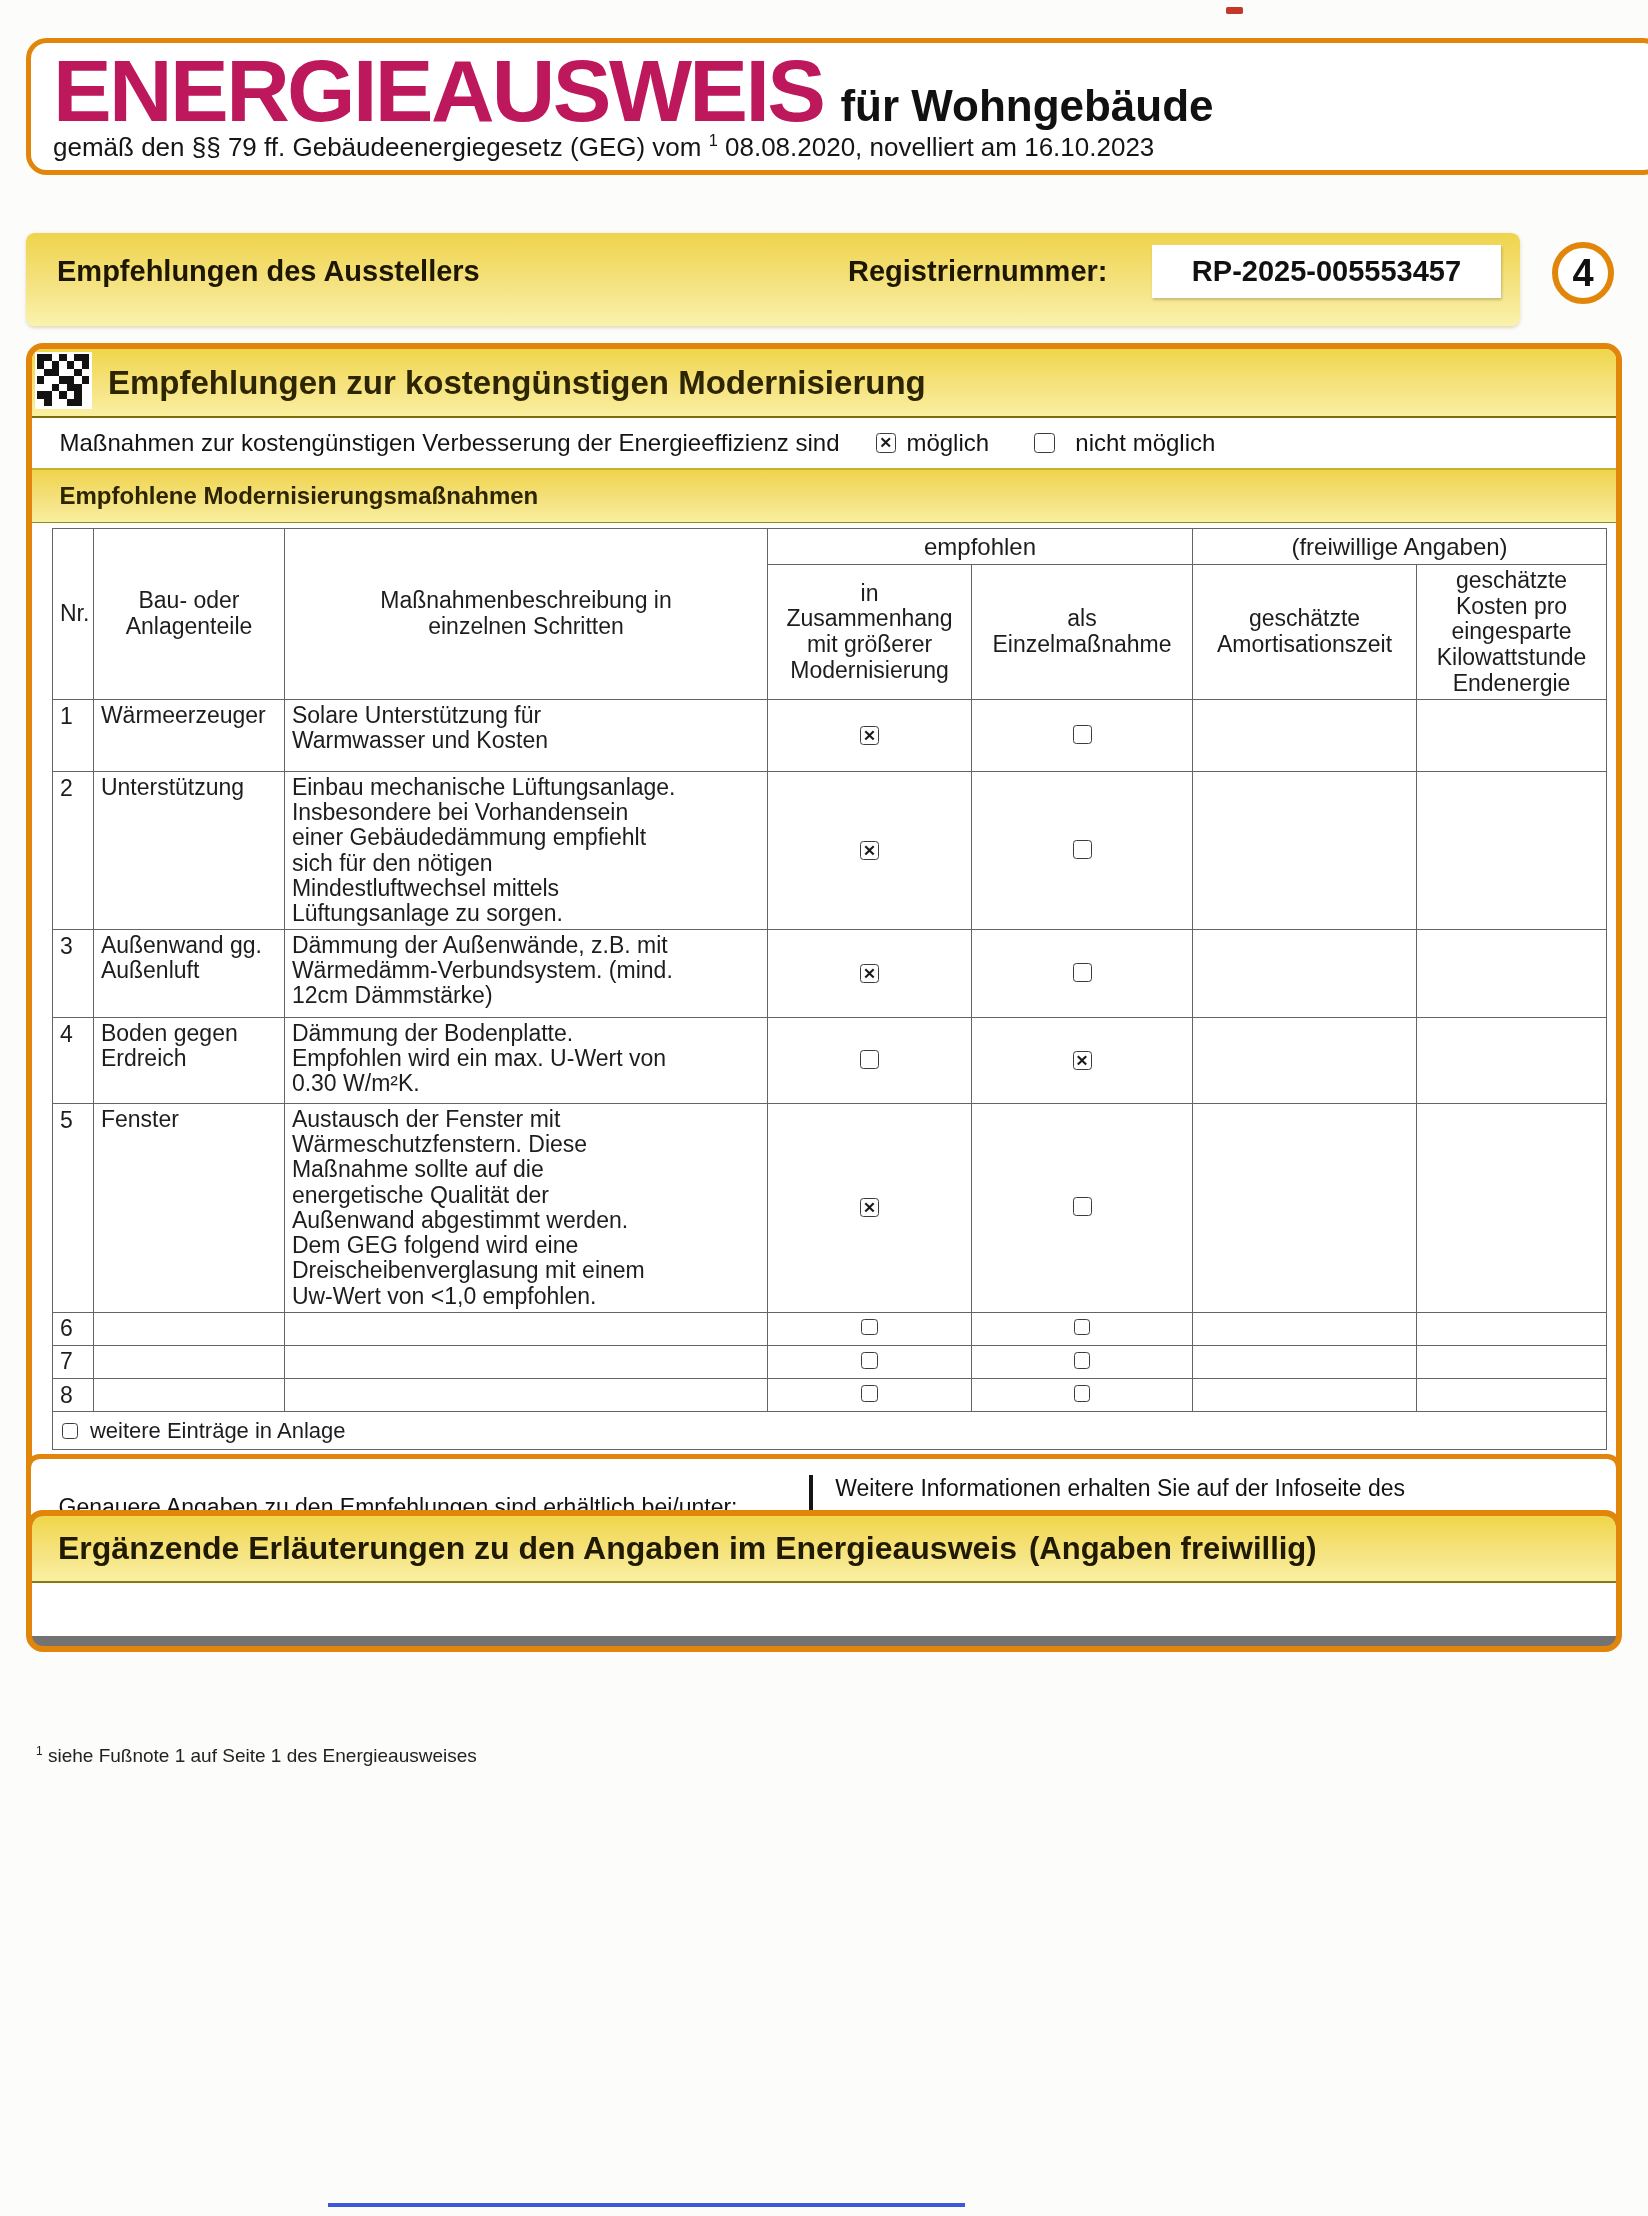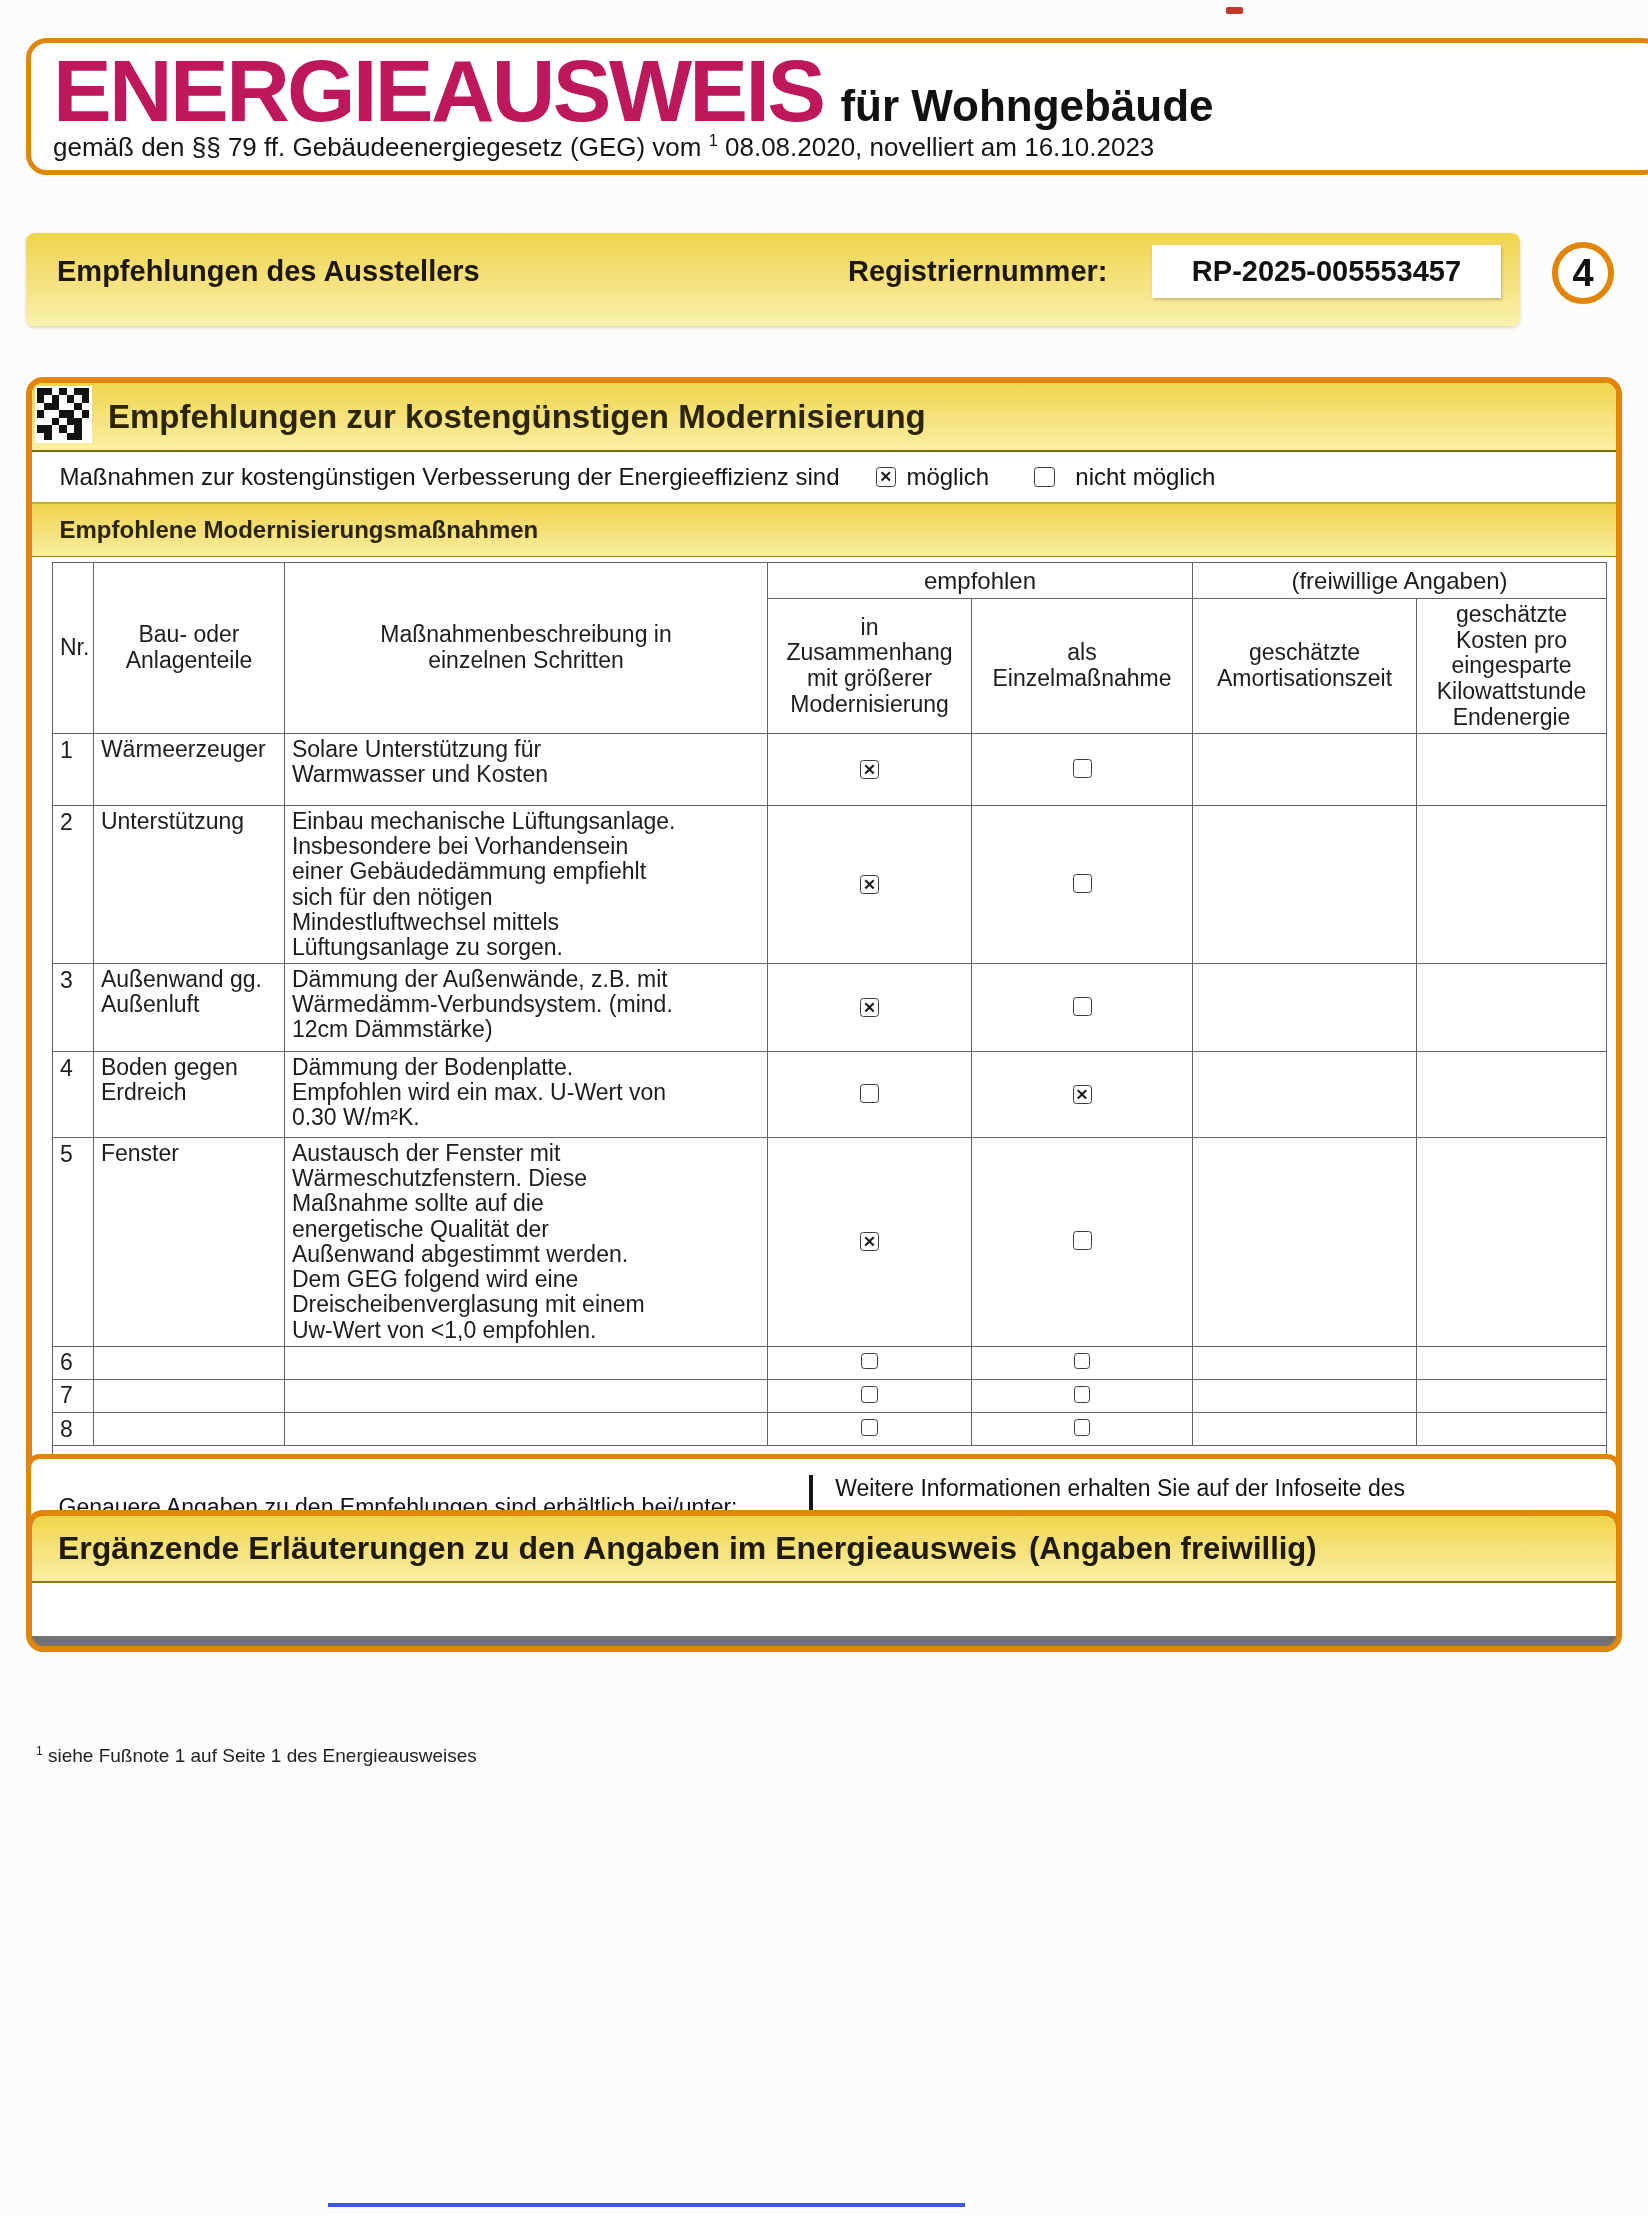--- a/index.html
+++ b/index.html
@@ -33,21 +33,21 @@
     font-size:29px;font-weight:bold;color:#111;box-shadow:0.9px 1.7px 2.6px rgba(0,0,0,.2);
   }
   .page-circle{
     position:absolute;left:1552px;top:242px;width:50px;height:50px;border-radius:50%;
     border:6px solid #e1860b;background:#fff;display:flex;align-items:center;justify-content:center;
     font-size:38px;font-weight:bold;color:#111;
   }
   
   .main-box{
     position:absolute;left:26px;top:343px;width:1584px;
-    border:6px solid #e1860b;border-radius:17px;background:#fff;overflow:hidden;margin-top:34px;
+    border:6px solid #e1860b;border-radius:17px;background:#fff;overflow:hidden;
   }
   .section-titlebar{
     position:relative;height:67px;
     background:linear-gradient(180deg,#f0d64b 0%,#f6e483 60%,#faf0a2 100%);
     border-bottom:2.6px solid #7c6c08;display:flex;align-items:center;
   }
   .qr-box{position:absolute;left:3.4px;top:3.4px;width:57px;height:57px;background:#fff;padding:1.7px;box-sizing:border-box;}
   .section-title{margin-left:76px;font-size:33px;font-weight:bold;color:#2c2500;}
   .possibility-row{
     height:50px;display:flex;align-items:center;background:#fff;

